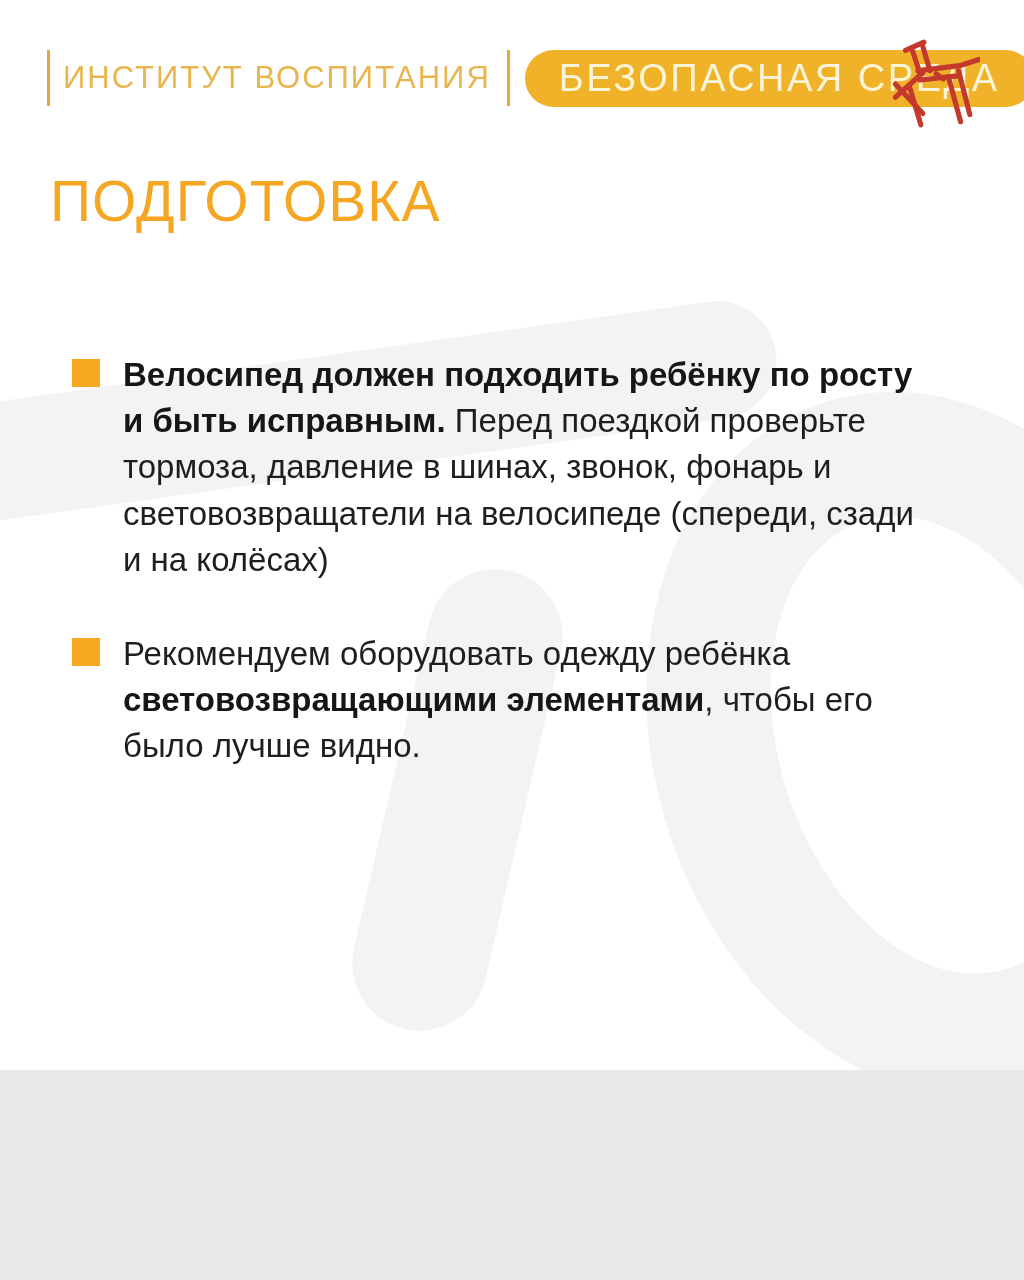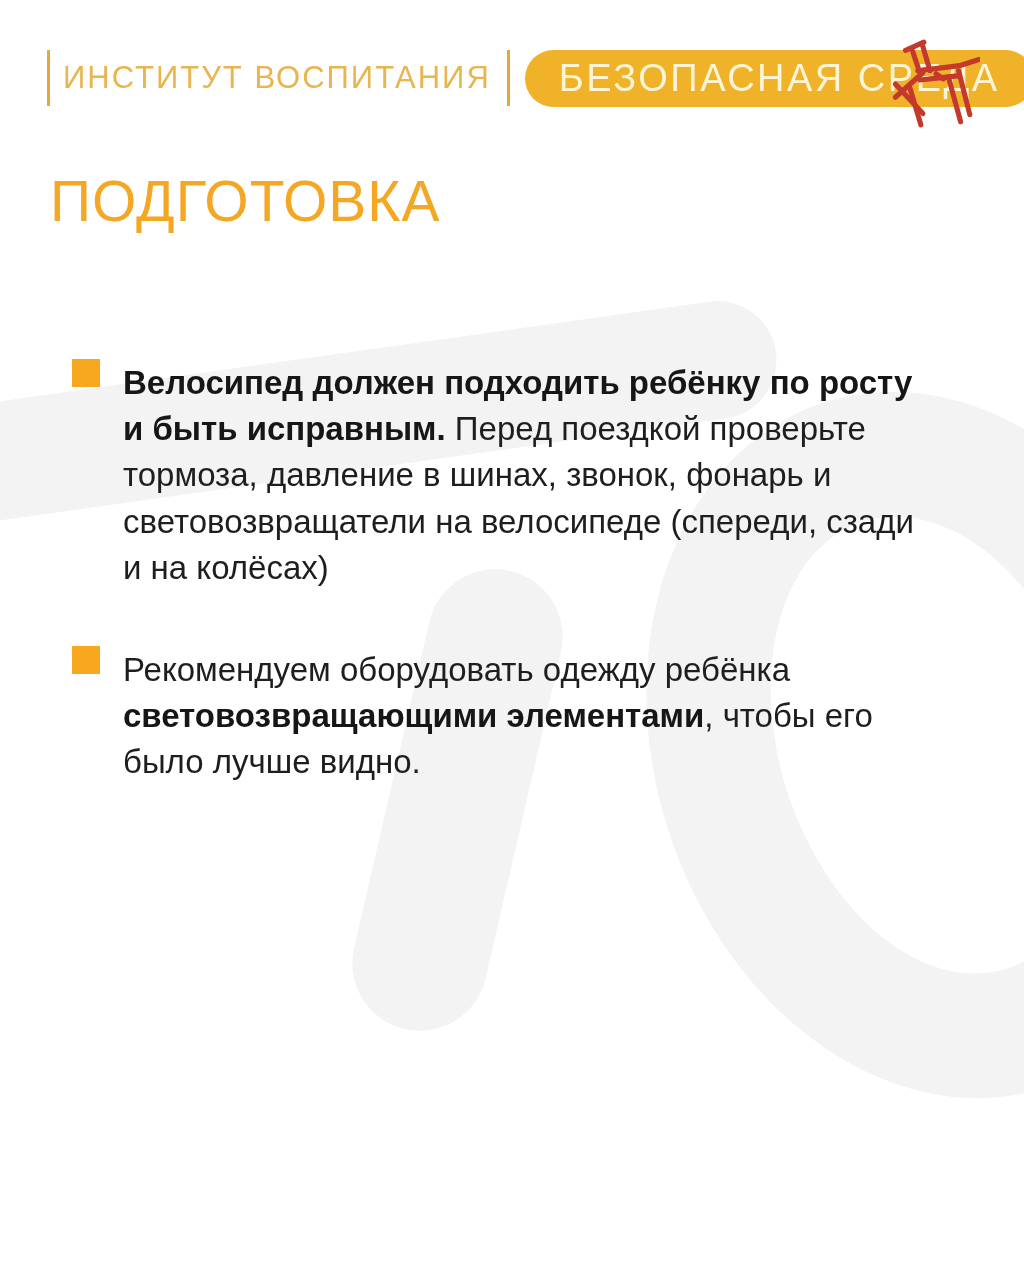--- a/index.html
+++ b/index.html
@@ -9,21 +9,21 @@
     --badge-text: #FCF4D6;
     --brand-gold: #E9B54E;
     --bar-gold: #E5A83E;
     --logo-red: #C3392B;
     --body-text: #1E1E1E;
     --wm: #F3F3F3;
   }
   html,body{margin:0;padding:0;background:#e9e9e9;}
   .page{
     position:relative;
-    width:1024px;height:1280px;
+    width:1024px;height:1070px;
     margin:0 auto;
     background:#ffffff;
     overflow:hidden;
     font-family:"Liberation Sans", sans-serif;
   }
   
   .wm{position:absolute;z-index:0;}
   .wm-band-top{
     left:-70px;top:352px;width:850px;height:118px;
     background:var(--wm);border-radius:70px;
@@ -82,21 +82,21 @@
   }
   .bullet{
     display:flex;align-items:flex-start;
     margin:0 0 48px 0;
   }
   .sq{
     flex:none;width:28px;height:28px;margin-top:7px;
     background:var(--bullet);
   }
   .btext{
-    margin:8px 0 0 23px;
+    margin:0 0 0 23px;
     font-size:33px;line-height:1.4;
     color:var(--body-text);
     max-width:812px;
   }
   .btext .b{font-weight:bold;color:#161616;}
 </style>
 </head>
 <body>
 
 <div class="page">

